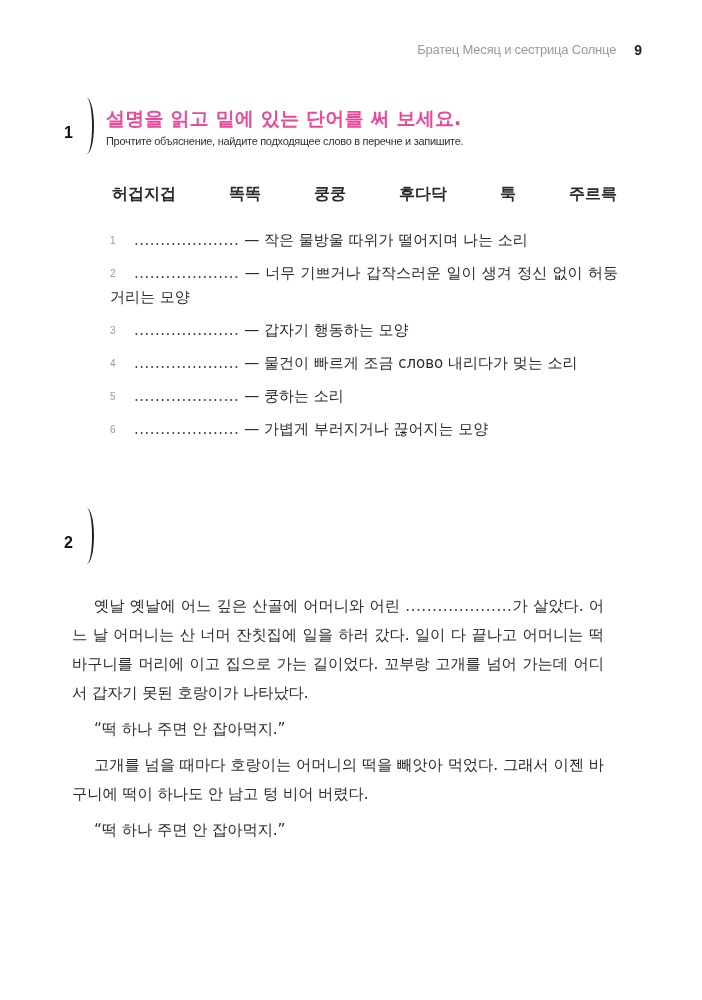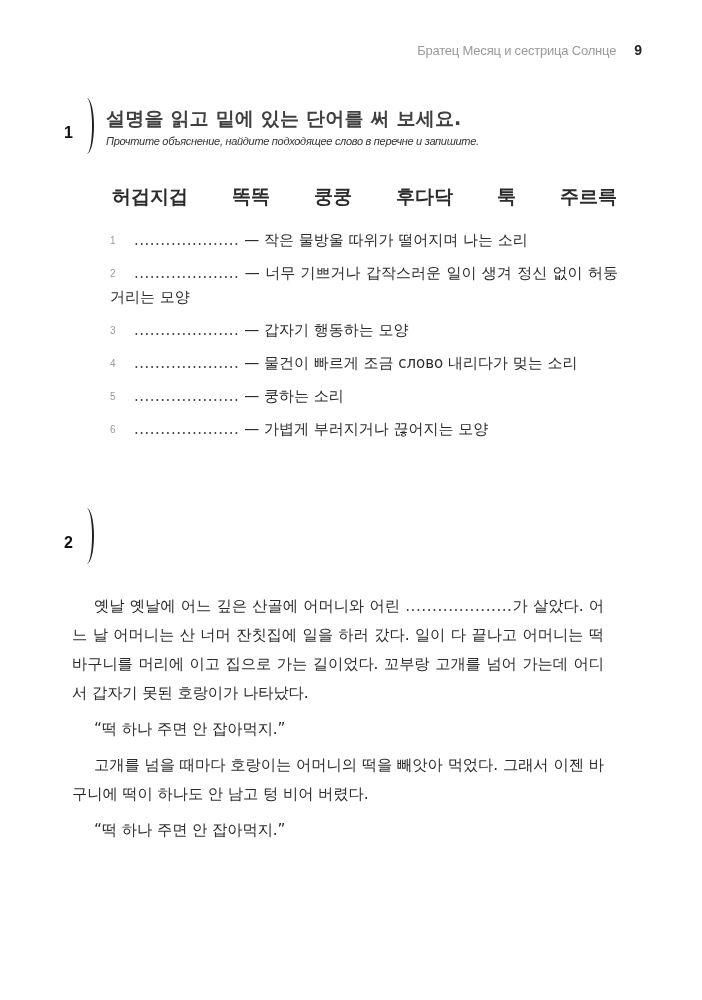--- a/index.html
+++ b/index.html
@@ -13,21 +13,21 @@
       position: relative;
       overflow: hidden;
       font-family: "DejaVu Sans", sans-serif;
       color: #2b2b2b;
     }
     .running-head {
       position: absolute;
       top: 42px;
       right: 60px;
       display: flex;
-      align-items: center;
+      align-items: flex-start;
       gap: 18px;
     }
     .running-title {
       font-family: "Liberation Sans", sans-serif;
       font-size: 13px;
       color: #9a9a9a;
       letter-spacing: -0.2px;
     }
     .page-number {
       font-family: "Liberation Sans", sans-serif;
@@ -58,41 +58,40 @@
       margin-right: 12px;
       margin-left: 2px;
     }
     .section-text {
       display: flex;
       flex-direction: column;
     }
     .section-title {
       font-size: 19px;
       font-weight: bold;
-      color: #404040;
+      color: #ec4899;
       letter-spacing: 0.2px;
       line-height: 26px;
     }
     .section-subtitle {
       font-family: "Liberation Sans", sans-serif;
       font-size: 11px;
       color: #333;
       margin-top: 4px;
       letter-spacing: -0.3px;
-      font-style: italic;
     }
 
     .word-bank {
       position: absolute;
       top: 184px;
       left: 112px;
       width: 505px;
       display: flex;
       justify-content: space-between;
-      font-size: 19px;
+      font-size: 16px;
       font-weight: bold;
       color: #2b2b2b;
     }
 
     .exercise-list {
       position: absolute;
       top: 228px;
       left: 110px;
       width: 508px;
       margin: 0;

